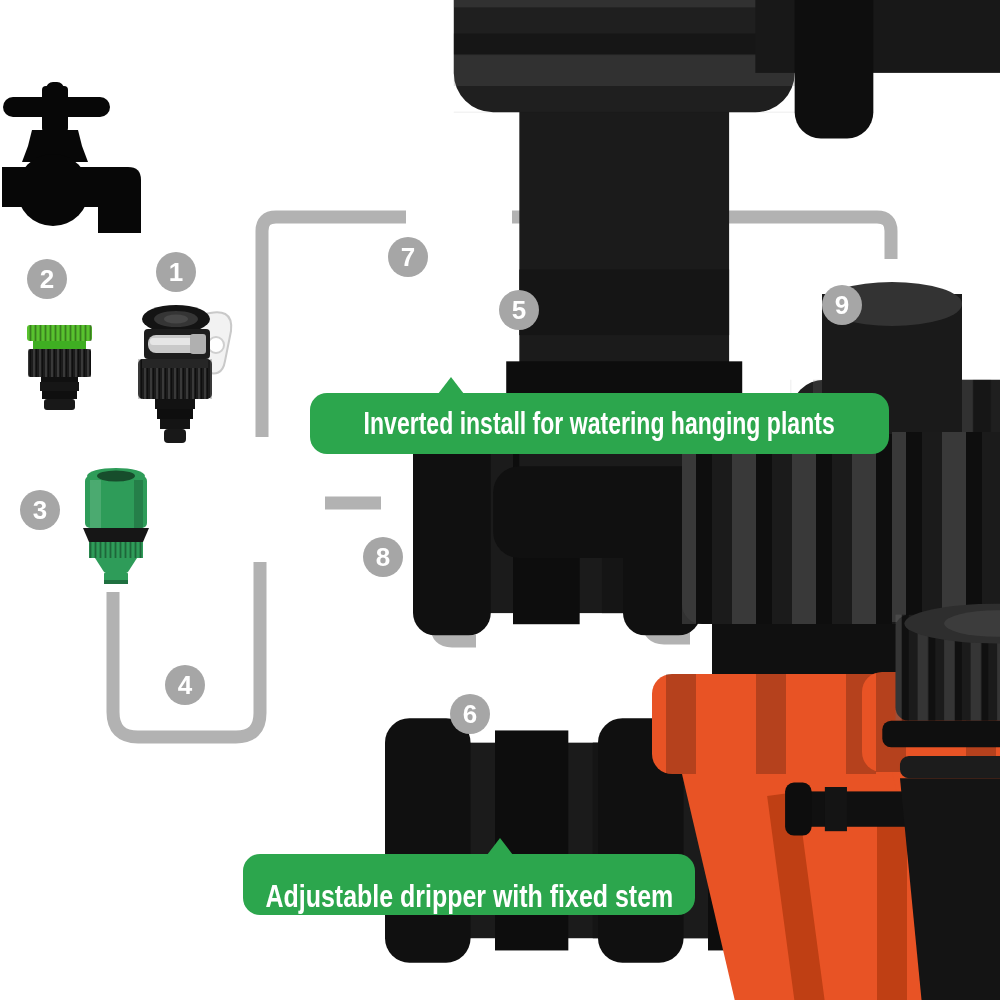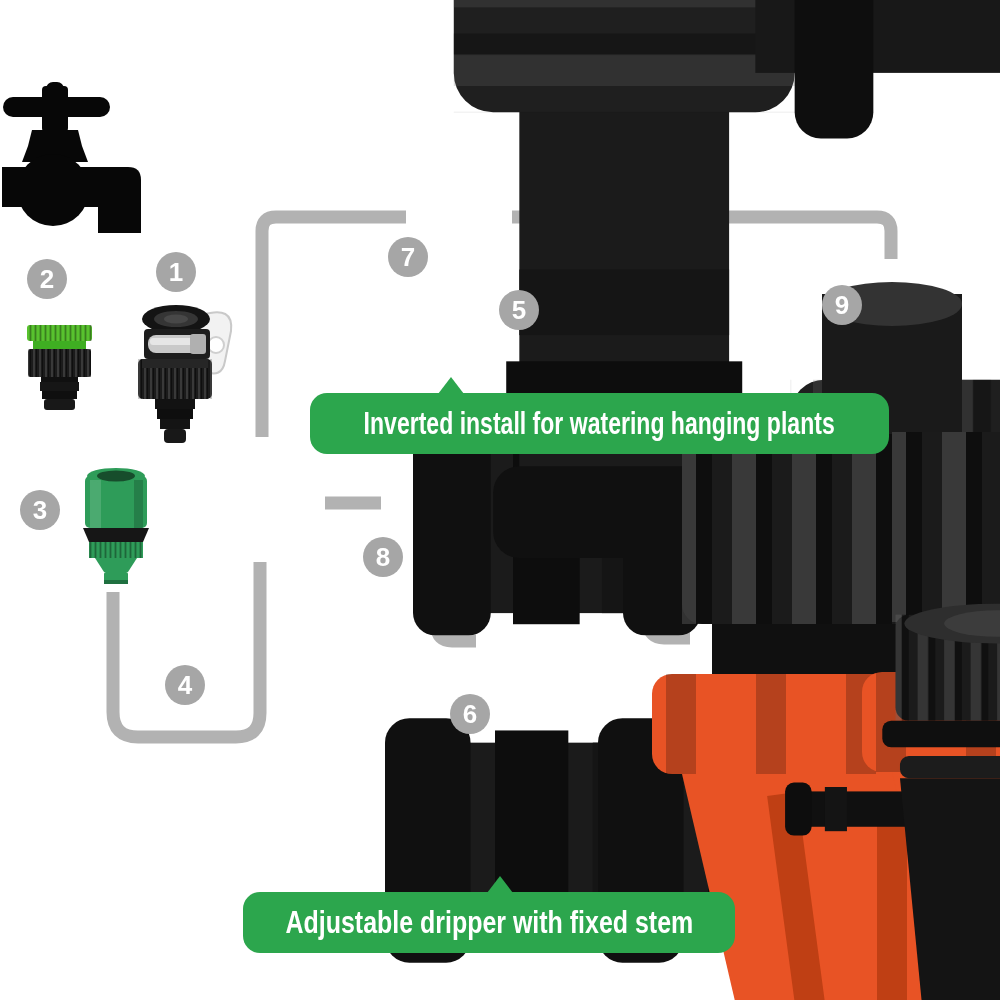--- a/index.html
+++ b/index.html
@@ -21,21 +21,21 @@
   }
   .banner .tip{
     position:absolute;top:-16px;width:0;height:0;
     border-left:13px solid transparent;border-right:13px solid transparent;
     border-bottom:17px solid var(--banner-green,#2ca64d);
   }
   .banner .txt{display:block;font-size:32px;letter-spacing:0;}
   #banner-inverted{left:310px;top:381px;width:579px;height:61px;margin-top:12px;}
   #banner-inverted .tip{left:128px;}
   #banner-inverted .txt{transform:scaleX(0.72);}
-  #banner-adjustable{left:243px;top:892px;width:492px;height:61px;}
+  #banner-adjustable{left:243px;top:854px;width:452px;height:61px;align-items:flex-end;}
   #banner-adjustable .tip{left:244px;}
   #banner-adjustable .txt{transform:scaleX(0.78);}
 </style>
 </head>
 <body>
 
 <div class="stage">
 
   <svg class="scene" width="1000" height="1000" viewBox="0 0 1000 1000">
     <defs>

